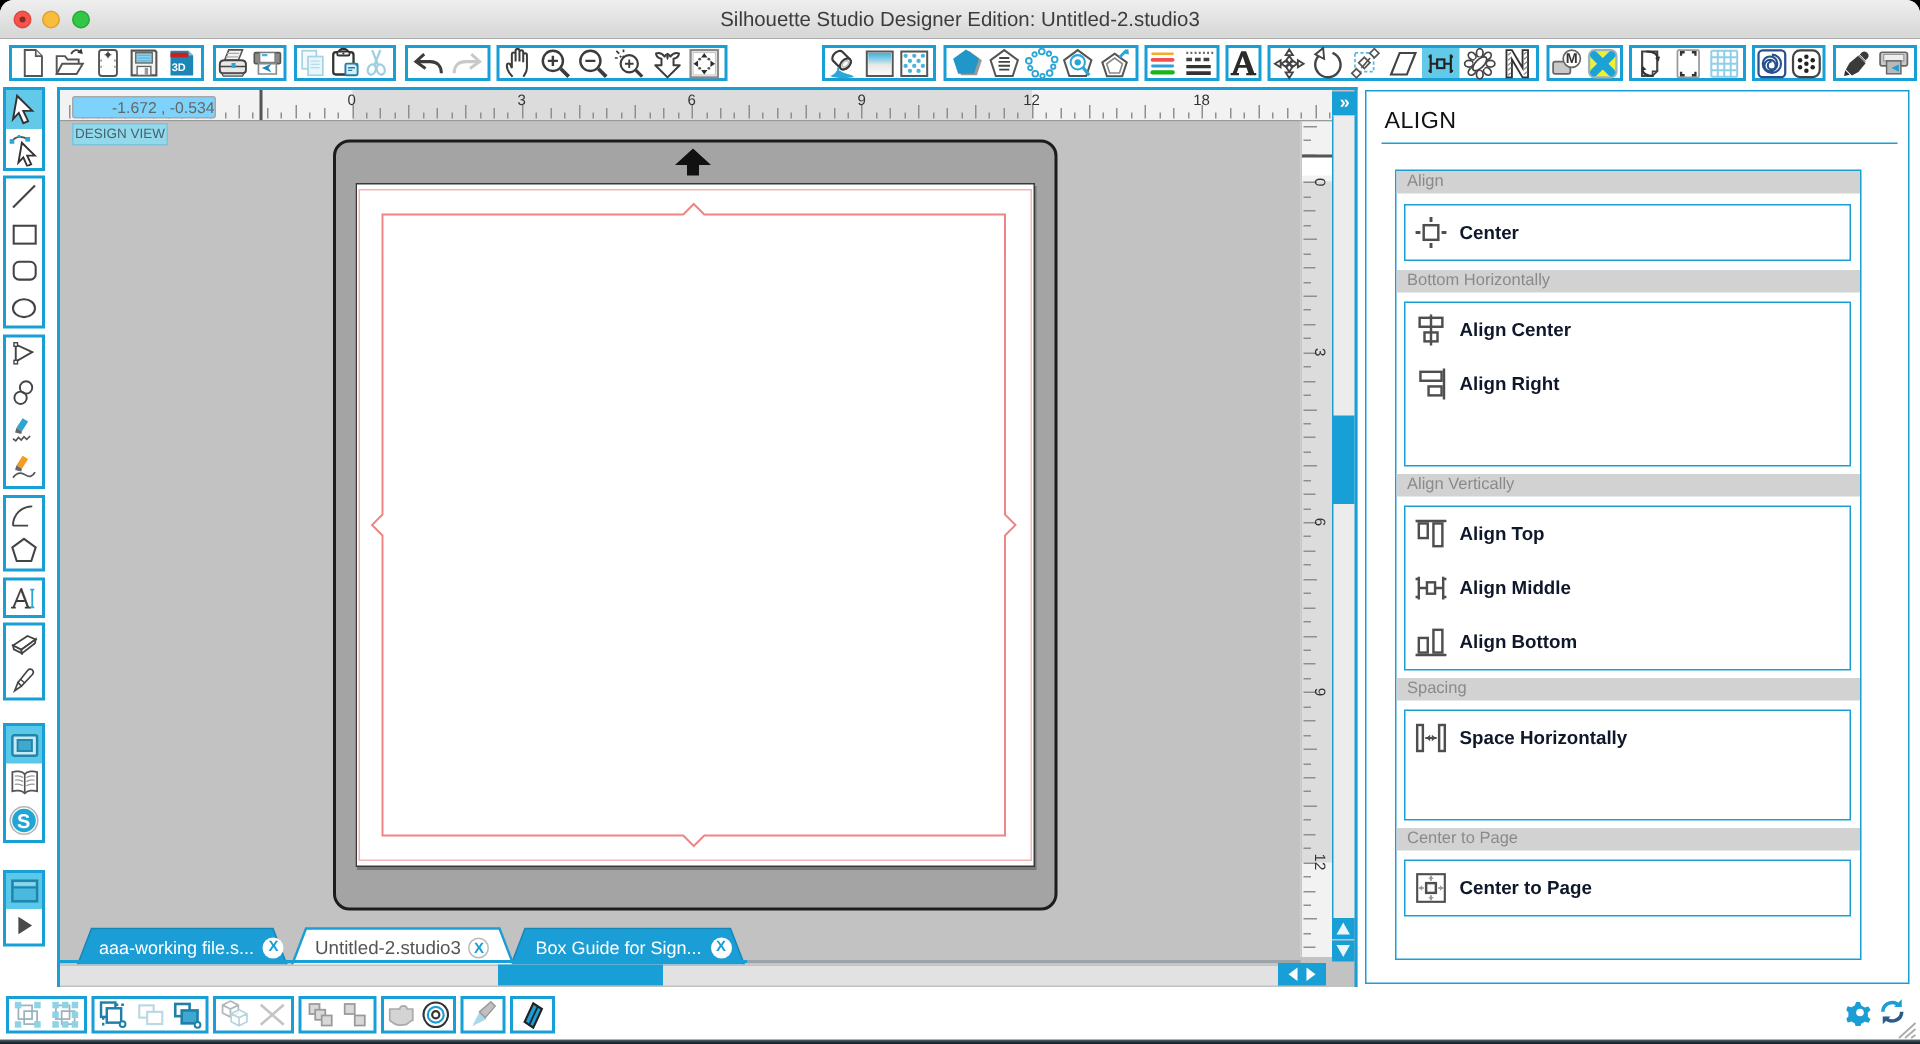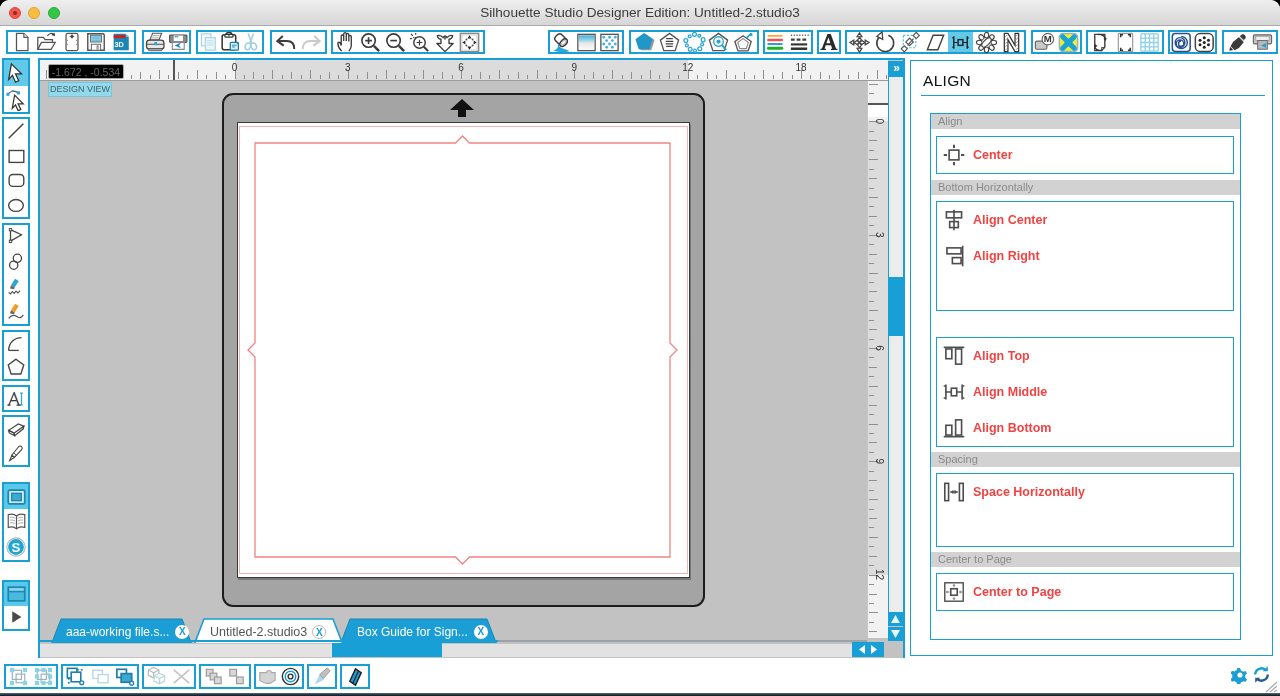--- a/index.html
+++ b/index.html
@@ -15,21 +15,21 @@
 #hruler{position:absolute;left:0;top:0;width:848px;height:21px;background:#f2f2f2;border-bottom:1px solid #9a9a9a;overflow:hidden}
 #vruler{position:absolute;left:827px;top:21px;width:21px;height:557px;background:#f2f2f2;border-left:1px solid #c6c6c6;overflow:hidden}
 .tick{position:absolute;background:#8f8f8f}
 .rnum{position:absolute;font-size:10px;color:#333}
 #vsb{position:absolute;left:848px;top:17px;width:16px;height:535px;background:#ececec;border-left:1.5px solid #189fd6;border-right:1.5px solid #189fd6}
 #panel{position:absolute;left:910px;top:60px;width:363px;height:596px;border:1px solid #189fd6;background:#fff}
 .phead{position:absolute;left:0;width:309px;height:15px;background:#d2d2d2;color:#8a8a8a;font-size:11px;line-height:15px;padding-left:7px}
 .pbox{position:absolute;left:5px;width:298px;border:1px solid #189fd6;background:#fff}
 .prow{height:36px;display:flex;align-items:center}
 .prow svg{margin-left:4px}
-.prow span{margin-left:6px;font-size:12.5px;font-weight:bold;color:#ef4444}
+.prow span{margin-left:6px;font-size:12.5px;font-weight:bold;color:#0f172a}
 .tab{position:absolute;top:0;height:27px;color:#fff;font-size:12px;display:flex;align-items:center}
 .tabbg{position:absolute;top:0;left:0;width:100%;height:100%}
 .bgrp{position:absolute;top:664px;height:25px;border:2px solid #189fd6;background:#fff;display:flex;align-items:center;justify-content:space-evenly}
 </style></head><body>
 <div id="win">
 <div id="titlebar">
  <div class="tl" style="left:8.5px;background:#f4564e;border:1px solid #dd4741"></div>
  <div class="tl" style="left:12.5px;top:11px;width:4px;height:4px;background:#8c2b24;border-radius:50%"></div>
  <div class="tl" style="left:28px;background:#f8bd3c;border:1px solid #dfa133"></div>
  <div class="tl" style="left:48px;background:#33c748;border:1px solid #2aa835"></div>
@@ -601,21 +601,21 @@
         <div class="tick" style="left:827.1px;bottom:1px;width:1px;height:4.5px"></div>
         <div class="tick" style="left:836.5px;bottom:1px;width:1px;height:9px"></div>
         <div class="tick" style="left:846.0px;bottom:1px;width:1px;height:4.5px"></div>
         <div class="rnum" style="left:187.5px;top:2px;width:14px;text-align:center">0</div>
         <div class="rnum" style="left:300.8px;top:2px;width:14px;text-align:center">3</div>
         <div class="rnum" style="left:414.1px;top:2px;width:14px;text-align:center">6</div>
         <div class="rnum" style="left:527.4px;top:2px;width:14px;text-align:center">9</div>
         <div class="rnum" style="left:640.7px;top:2px;width:14px;text-align:center">12</div>
         <div class="rnum" style="left:754.0px;top:2px;width:14px;text-align:center">18</div>
    <div class="tick" style="left:133px;top:0;width:2px;height:21px;background:#555"></div>
-   <div style="position:absolute;left:8px;top:4px;width:76px;height:15px;background:#000000;border:1px solid #a8a8a8;border-radius:2px;font-size:10.5px;color:#666;text-align:center;line-height:14px">-1.672 , -0.534</div>
+   <div style="position:absolute;left:8px;top:4px;width:96px;height:15px;background:#7dd3fc;border:1px solid #a8a8a8;border-radius:2px;font-size:10.5px;color:#666;text-align:right;line-height:14px">-1.672 , -0.534</div>
  </div>
  <div style="position:absolute;left:848px;top:1px;width:16px;height:16px;background:#189fd6;color:#fff;font-size:12px;font-weight:bold;text-align:center;line-height:15px;letter-spacing:-1px">»︎</div>
  <div style="position:absolute;left:8px;top:22px;width:64px;height:15px;background:#92d9ec;border:1px solid #79c4da;font-size:9px;color:#47626e;text-align:center;line-height:13.5px;white-space:nowrap">DESIGN VIEW</div>
  <div style="position:absolute;left:182px;top:33px;width:483px;height:514px;background:#a4a4a4;border:2px solid #1c1c1c;border-radius:11px"></div>
  <svg style="position:absolute;left:409px;top:39px" width="26" height="19" viewBox="0 0 26 19">
         <path d="M13,0 L25,11 H17 V18 H9 V11 H1 Z" fill="#111"></path>
       </svg>
  <div style="position:absolute;left:197px;top:62px;width:453px;height:456px;background:#fff;border:1px solid #3a3a3a;box-shadow:1px 2px 0 rgba(90,90,90,.6)"></div>
  <div style="position:absolute;left:199px;top:66px;width:449px;height:448px;border:1px solid #f4b4b4"></div>
  <svg style="position:absolute;left:200px;top:65px" width="450" height="447" viewBox="0 0 450 447">
@@ -765,20 +765,21 @@
           </div>
           <div class="prow">
             <svg width="26" height="26" viewBox="0 0 24 24" fill="none" stroke="#4e4e4e" stroke-width="1.5">
               <path d="M20,2.5 v19"></path>
               <rect x="5.5" y="4.5" width="13" height="5.5"></rect>
               <rect x="10.5" y="13.5" width="8" height="5.5"></rect>
             </svg>
             <span>Align Right</span>
           </div>
         </div>
+  <div class="phead" style="top:202px">Align Vertically</div>
   <div class="pbox" style="top:223px;height:110px">
           <div class="prow">
             <svg width="26" height="26" viewBox="0 0 24 24" fill="none" stroke="#4e4e4e" stroke-width="1.5">
               <path d="M2.5,4 h19"></path>
               <rect x="4.5" y="5.5" width="5.5" height="9"></rect>
               <rect x="13.5" y="5.5" width="5.5" height="14"></rect>
             </svg>
             <span>Align Top</span>
           </div>
           <div class="prow">

